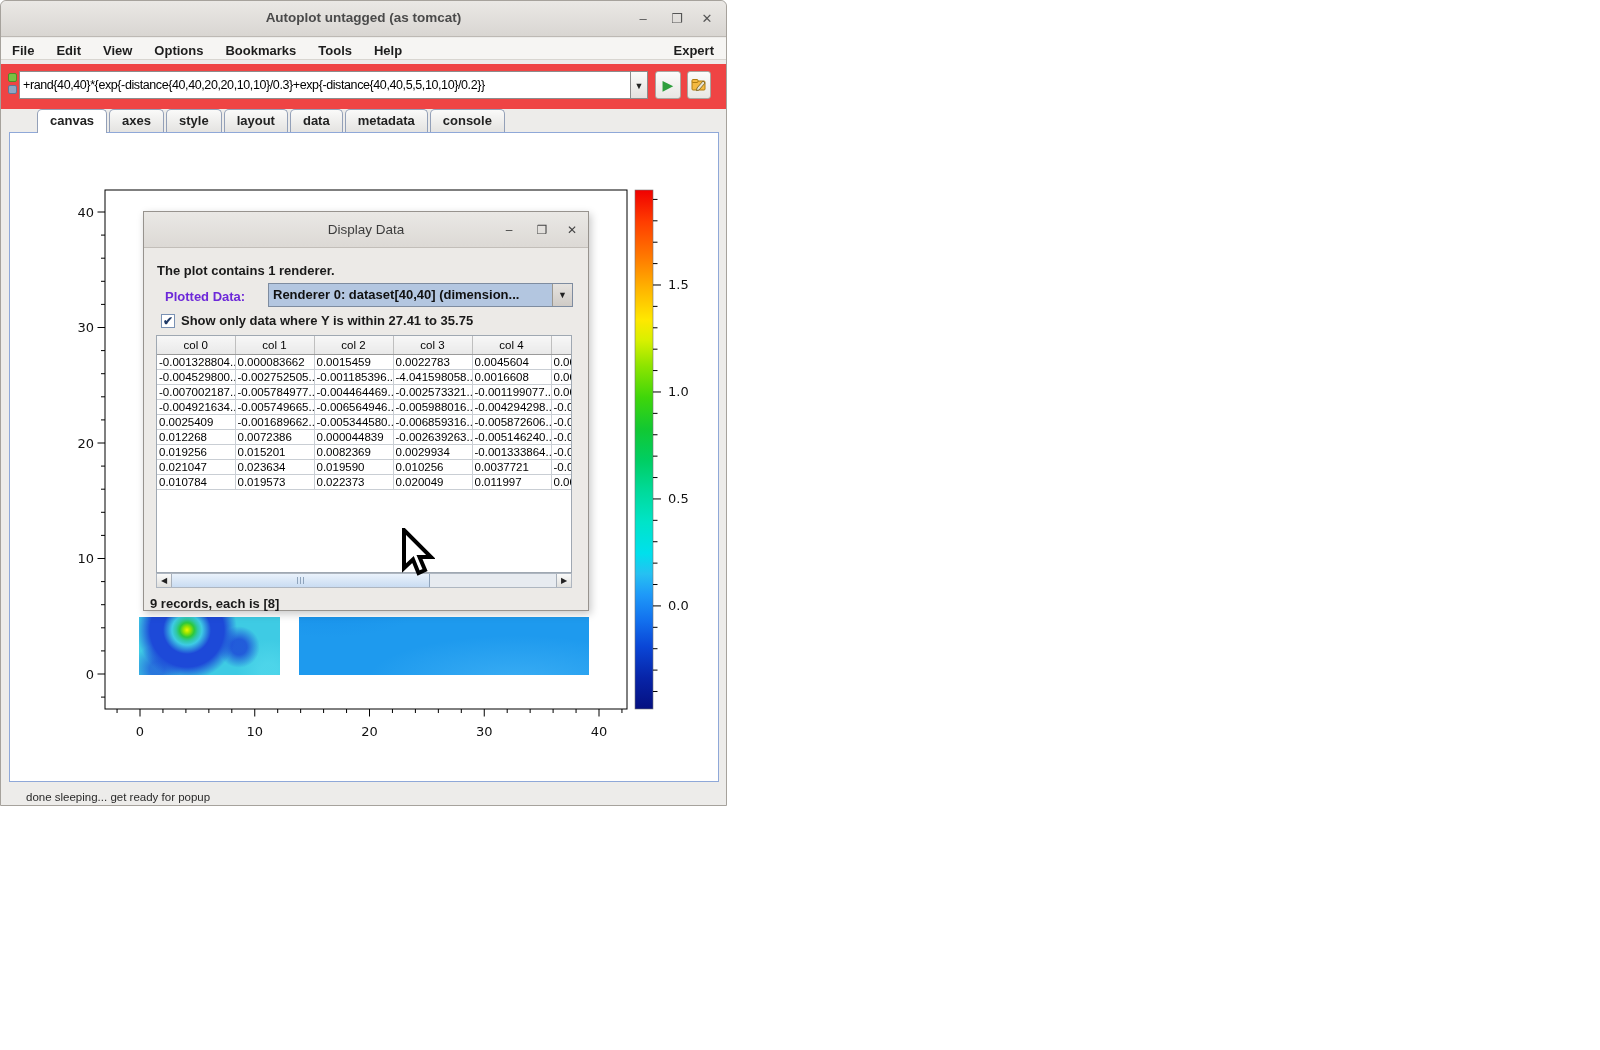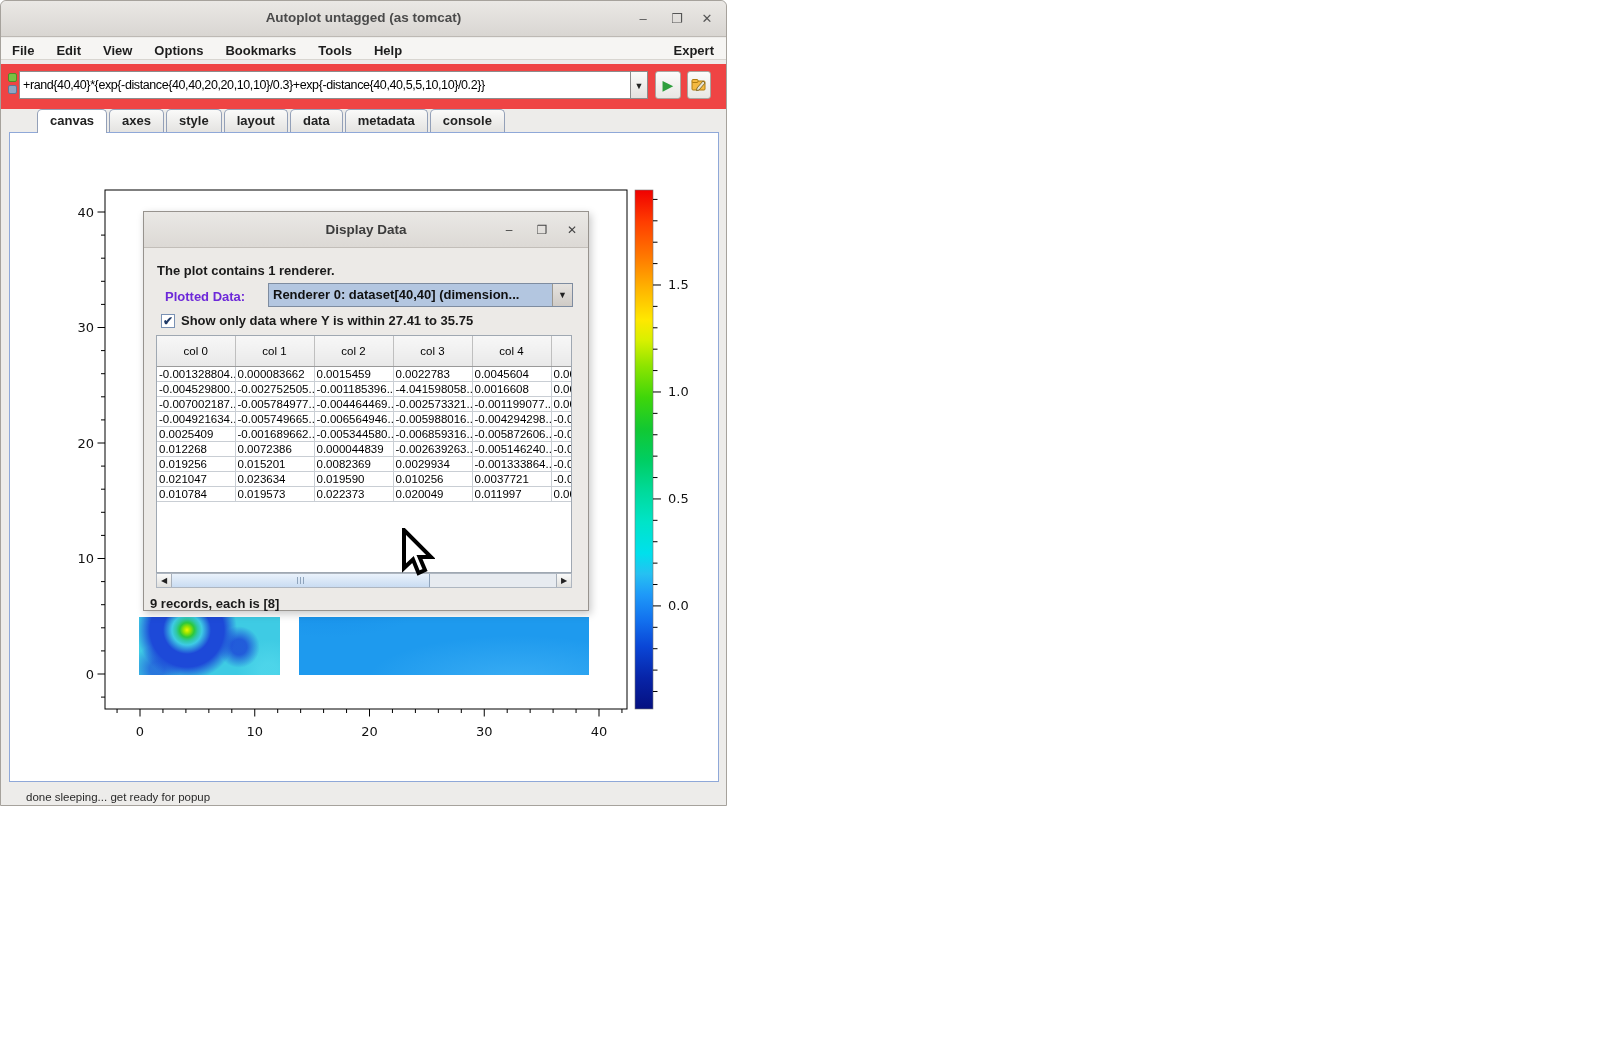--- a/index.html
+++ b/index.html
@@ -66,21 +66,21 @@
       radial-gradient(ellipse 200px 60px at 75% 110%, rgba(90,195,250,0.45) 0%, rgba(90,195,250,0) 75%),
       radial-gradient(ellipse 120px 40px at 10% -20%, rgba(16,130,230,0.35) 0%, rgba(16,130,230,0) 80%),
       #1E9AEE; }
 
   
   #dialog { position:absolute; left:142px; top:210px; width:446px; height:400px;
     background:#ECEAE7; border:1px solid #97938E; box-shadow:2px 3px 8px rgba(0,0,0,0.22); z-index:10; }
   #dialog-titlebar { position:absolute; left:0; top:0; width:100%; height:36px;
     background:linear-gradient(#EAE8E5,#DCD9D5); border-bottom:1px solid #C2BEB9; }
   #dialog-titlebar .title { position:absolute; left:0; right:0; top:10px; text-align:center;
-    font-size:13.5px; font-weight:700; color:#3c3c3c; }
+    font-size:13.5px; font-weight:400; color:#3c3c3c; }
   .dlg-btn { position:absolute; top:7px; width:22px; height:22px; text-align:center;
     line-height:22px; font-size:12px; color:#444; }
 
   #renderer-text { position:absolute; left:13px; top:51px; font-size:13px; font-weight:700; color:#1a1a1a; }
   #plotted-label  { position:absolute; left:21px; top:77px; font-size:13px; font-weight:700; color:#6d28d9; }
   #plotted-combo { position:absolute; left:124px; top:71px; width:305px; height:24px;
     border:1px solid #7E8CA0; background:#B3C6E0; display:flex; }
   #plotted-combo .combo-text { flex:1; font-size:13px; font-weight:700; color:#111;
     padding:3px 4px; white-space:nowrap; overflow:hidden; }
   #plotted-combo .combo-arrow { width:20px; background:linear-gradient(#E6E3DF,#CFCBC6);
@@ -89,21 +89,21 @@
   #filter-row { position:absolute; left:17px; top:101px; height:16px; }
   #filter-checkbox { position:absolute; left:0; top:1px; width:14px; height:14px;
     background:#fff; border:1px solid #7A92B4; font-size:12px; line-height:12px;
     text-align:center; color:#203A66; font-weight:700; }
   #filter-label { position:absolute; left:20px; top:0; font-size:13px; font-weight:700; color:#1a1a1a; white-space:nowrap; }
 
   #table-scrollpane { position:absolute; left:12px; top:123px; width:416px; height:238px;
     background:#fff; border:1px solid #9FA8B2; overflow:hidden; }
   #data-table { border-collapse:collapse; table-layout:fixed; width:438px;
     font-family:"Liberation Sans",sans-serif; font-size:11.5px; color:#000; }
-  #data-table th { height:30px; font-weight:400; background:linear-gradient(#F7F7F7,#E9E9E9);
+  #data-table th { height:18px; font-weight:400; background:linear-gradient(#F7F7F7,#E9E9E9);
     border-right:1px solid #BFBFBF; border-bottom:1px solid #9A9A9A; 
     overflow:hidden; white-space:nowrap; }
   #data-table td { height:15px; padding:0 2px; border-right:1px solid #C9CED4;
     border-bottom:1px solid #C9CED4; white-space:nowrap; overflow:hidden; }
 
   #h-scrollbar { position:absolute; left:12px; top:361px; width:416px; height:15px;
     background:#E7EBF0; border:1px solid #AEB6C0; display:flex; }
   .sb-arrow { width:15px; height:13px; background:linear-gradient(#FAFAF9,#E0E0DE);
     border-right:1px solid #A8B0BA; font-size:8px; line-height:13px; text-align:center; color:#222; }
   .sb-arrow.right { border-right:none; border-left:1px solid #A8B0BA; }

